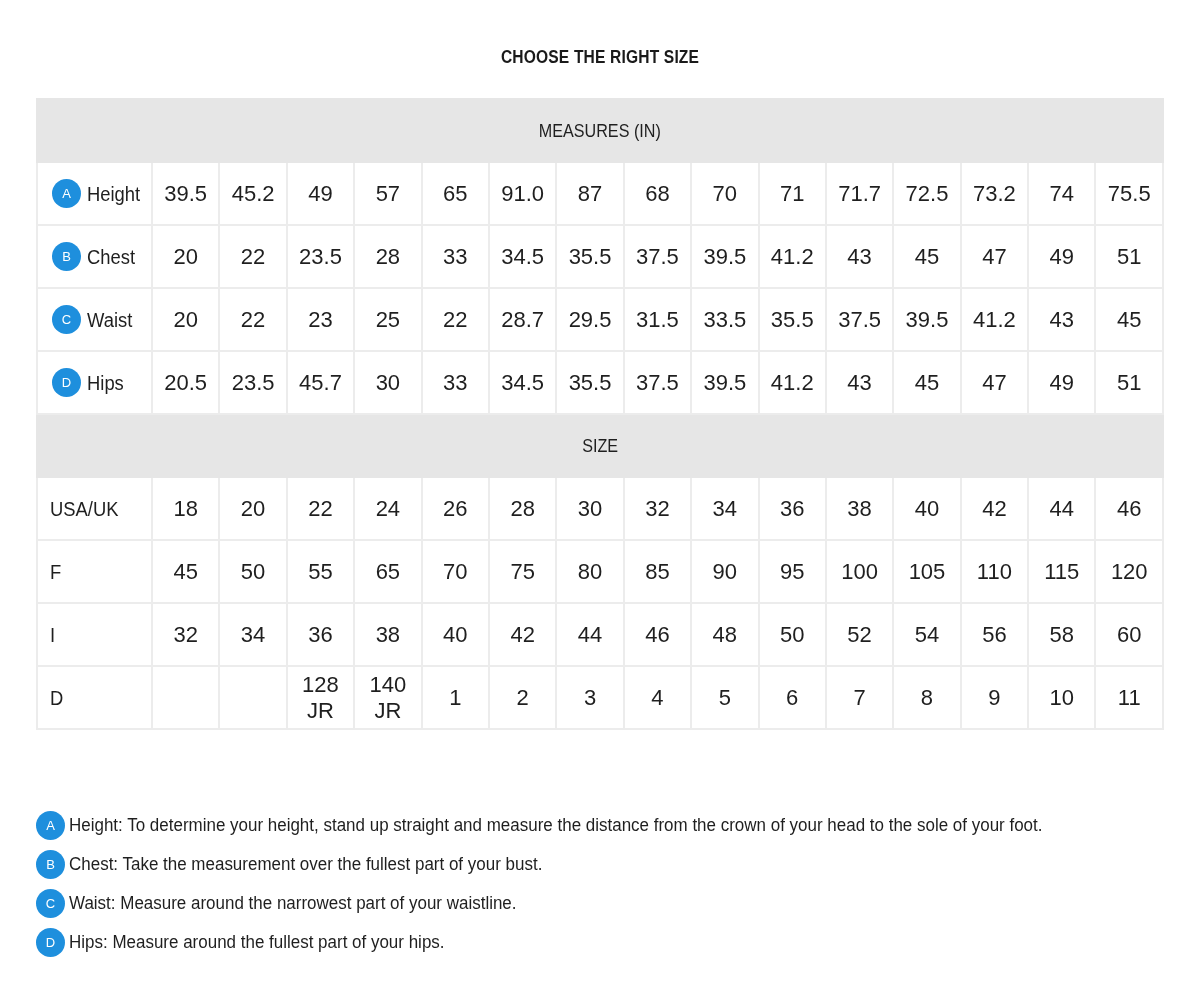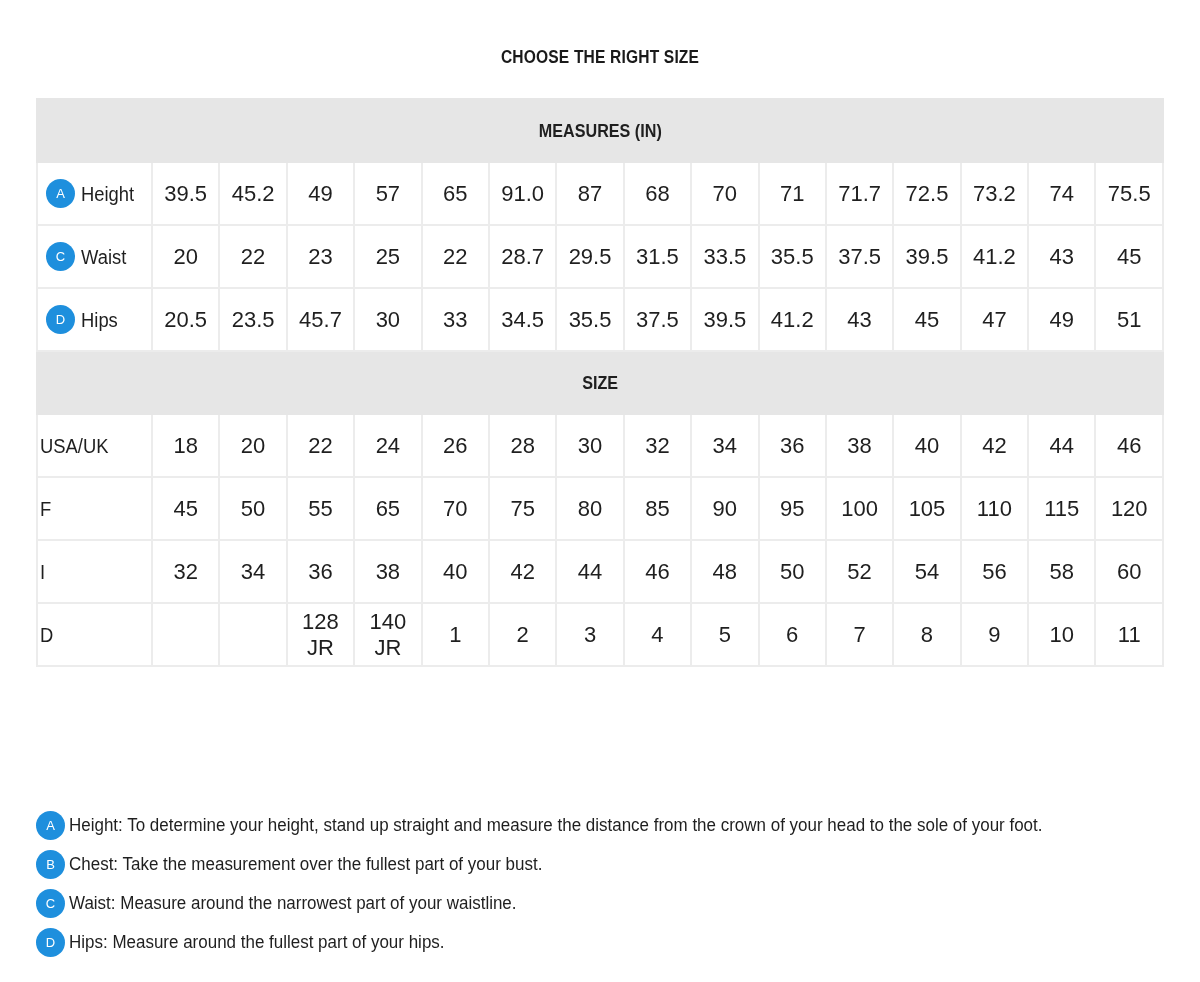--- a/index.html
+++ b/index.html
@@ -13,27 +13,27 @@
   table.chart {
     position: absolute; top: 98px; left: 36px; width: 1128px;
     border-collapse: collapse; table-layout: fixed;
   }
   table.chart td {
     border: 2px solid #ececec; text-align: center; vertical-align: middle;
     font-size: 22px; height: 63px; color: #1f1f1f; line-height: 26px;
     background: #ffffff;
   }
   table.chart td.section {
-    background: #e6e6e6; font-weight: bold; font-size: 19px; border-color: #e6e6e6;
+    background: #e6e6e6; font-weight: normal; font-size: 19px; border-color: #e6e6e6;
   }
   table.chart td.section span { display: inline-block; transform: scaleX(0.85); }
   table.chart td.label {
-    text-align: left; padding-left: 2px; font-size: 20px;
-  }
-  table.chart td.label.measure { padding-left: 8px; }
+    text-align: left; padding-left: 12px; font-size: 20px;
+  }
+  table.chart td.label.measure { padding-left: 14px; }
   .badge {
     display: inline-block; width: 29px; height: 29px; border-radius: 50%;
     background: #1e8fdd; color: #ffffff; font-size: 13px; line-height: 29px;
     text-align: center; vertical-align: middle; margin-right: 6px;
   }
   .lbl-text { vertical-align: middle; display: inline-block; transform: scaleX(0.92); transform-origin: left; }
   .notes { position: absolute; top: 806px; left: 36px; }
   .note { height: 39px; display: flex; align-items: center; font-size: 17.5px; color: #1f1f1f; }
   .note .badge { margin-right: 4px; }
   .note-text { display: inline-block; transform: scaleX(0.97); transform-origin: left; white-space: nowrap; }
@@ -76,20 +76,38 @@
         <td>91.0</td>
         <td>87</td>
         <td>68</td>
         <td>70</td>
         <td>71</td>
         <td>71.7</td>
         <td>72.5</td>
         <td>73.2</td>
         <td>74</td>
         <td>75.5</td>
+      </tr>
+      <tr>
+        <td class="label measure"><span class="badge">B</span><span class="lbl-text">Chest</span></td>
+        <td>20</td>
+        <td>22</td>
+        <td>23.5</td>
+        <td>28</td>
+        <td>33</td>
+        <td>34.5</td>
+        <td>35.5</td>
+        <td>37.5</td>
+        <td>39.5</td>
+        <td>41.2</td>
+        <td>43</td>
+        <td>45</td>
+        <td>47</td>
+        <td>49</td>
+        <td>51</td>
       </tr>
       <tr>
         <td class="label measure"><span class="badge">C</span><span class="lbl-text">Waist</span></td>
         <td>20</td>
         <td>22</td>
         <td>23</td>
         <td>25</td>
         <td>22</td>
         <td>28.7</td>
         <td>29.5</td>

